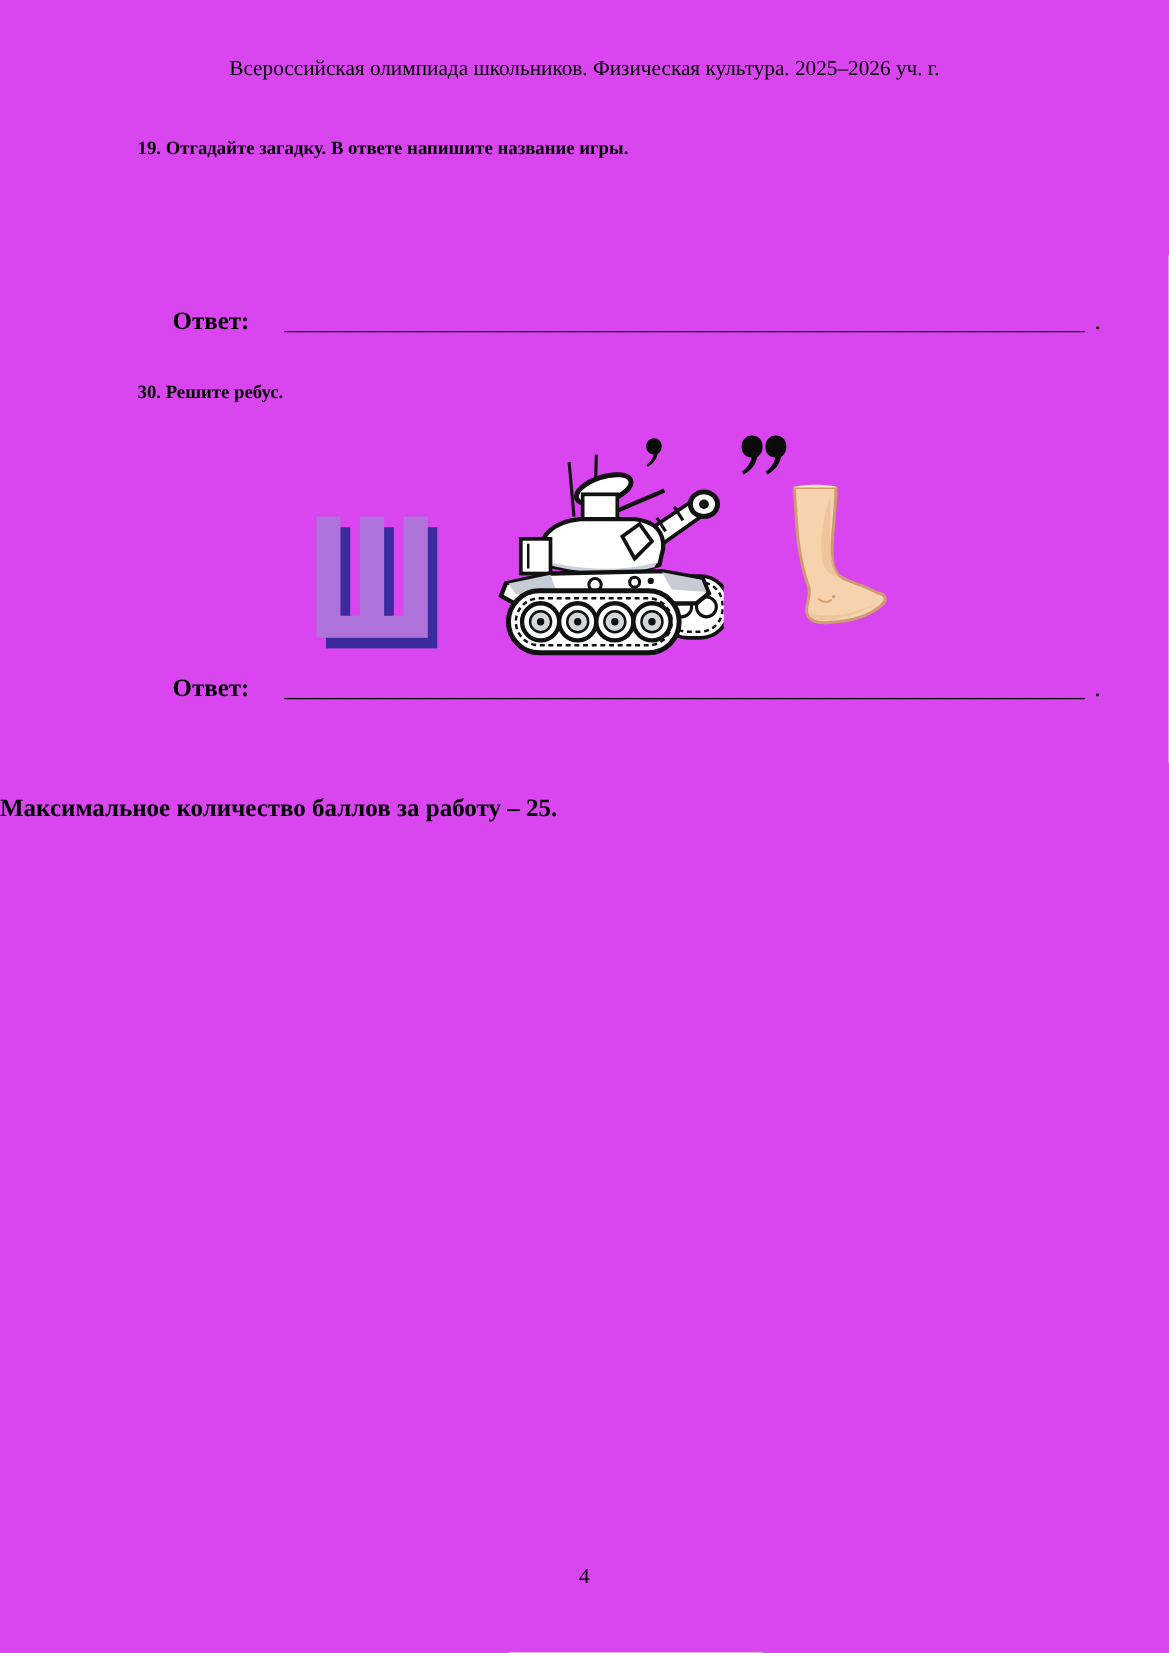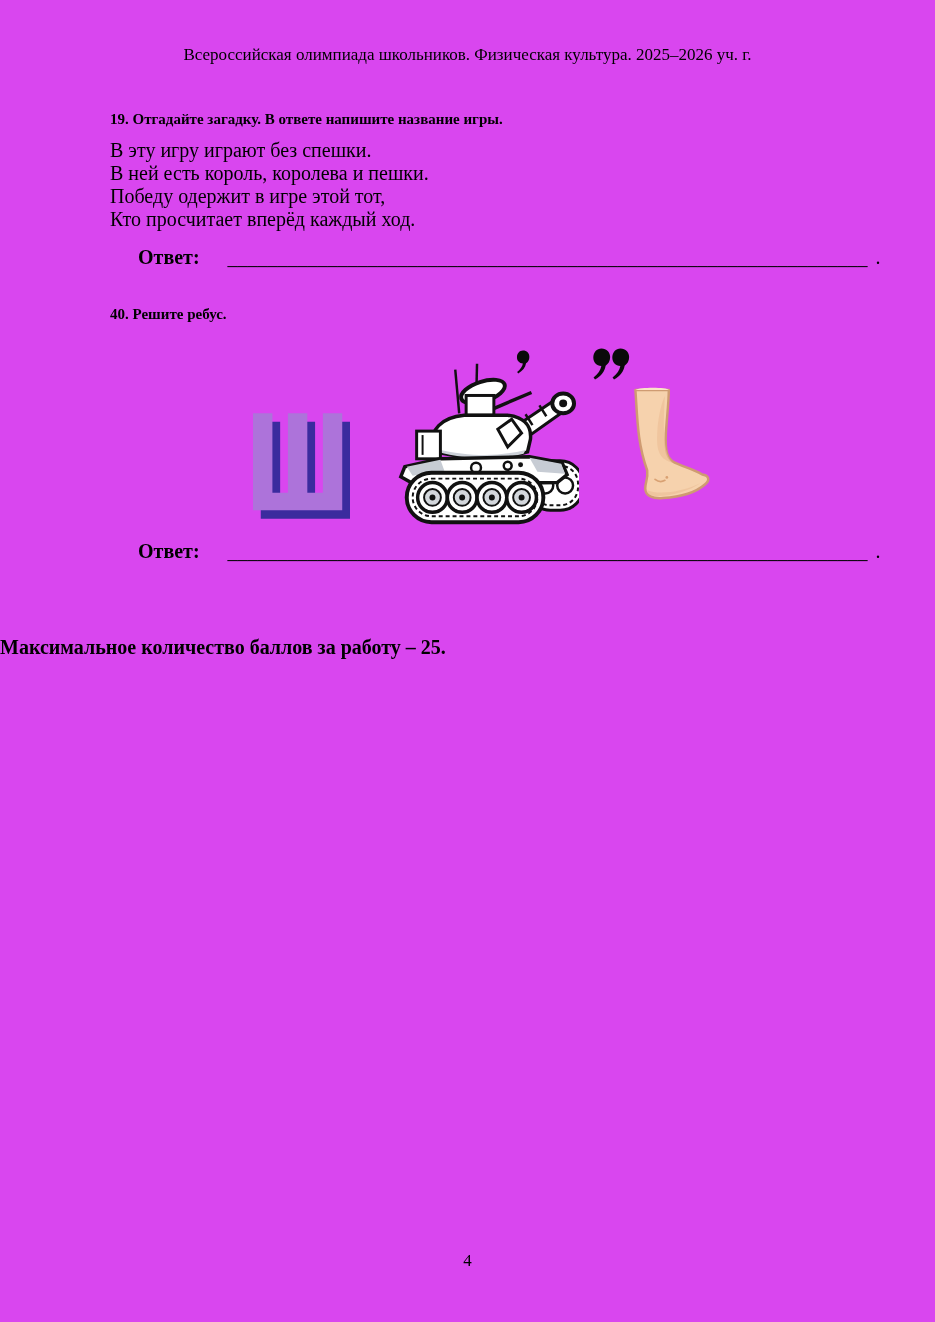--- a/index.html
+++ b/index.html
@@ -50,31 +50,25 @@
 </head>
 <body>
 
 <div class="page">
 
   <div class="hdr">
     <div>Всероссийская олимпиада школьников. Физическая культура. 2025–2026 уч. г.</div>
   </div>
 
   <div class="q-heading" style="top:111px">19. Отгадайте загадку. В ответе напишите название игры.</div>
-  <div class="riddle">
-    <div>В эту игру играют без спешки.</div>
-    <div>В ней есть король, королева и пешки.</div>
-    <div>Победу одержит в игре этой тот,</div>
-    <div>Кто просчитает вперёд каждый ход.</div>
-  </div>
   <div class="answer-row" style="top:246px">
     <span class="answer-label">Ответ:</span><span class="answer-blank">________________________________________________________________</span><span class="answer-period">.</span>
   </div>
 
-  <div class="q-heading" style="top:306px">40. Решите ребус.</div>
+  <div class="q-heading" style="top:306px">30. Решите ребус.</div>
 
   <div class="rebus">
 
     <span class="piece" style="left:143px;top:77px" aria-label="Ш">
       <svg width="97" height="106" viewBox="0 0 100 109" xmlns="http://www.w3.org/2000/svg">
         <path d="M0,0 H20 V82 H36 V0 H56 V82 H72 V0 H92 V100 H0 Z" transform="translate(8,9)" fill="#3b2b9e"></path>
         <path d="M0,0 H20 V82 H36 V0 H56 V82 H72 V0 H92 V100 H0 Z" fill="#ad73da"></path>
       </svg>
     </span>
 

